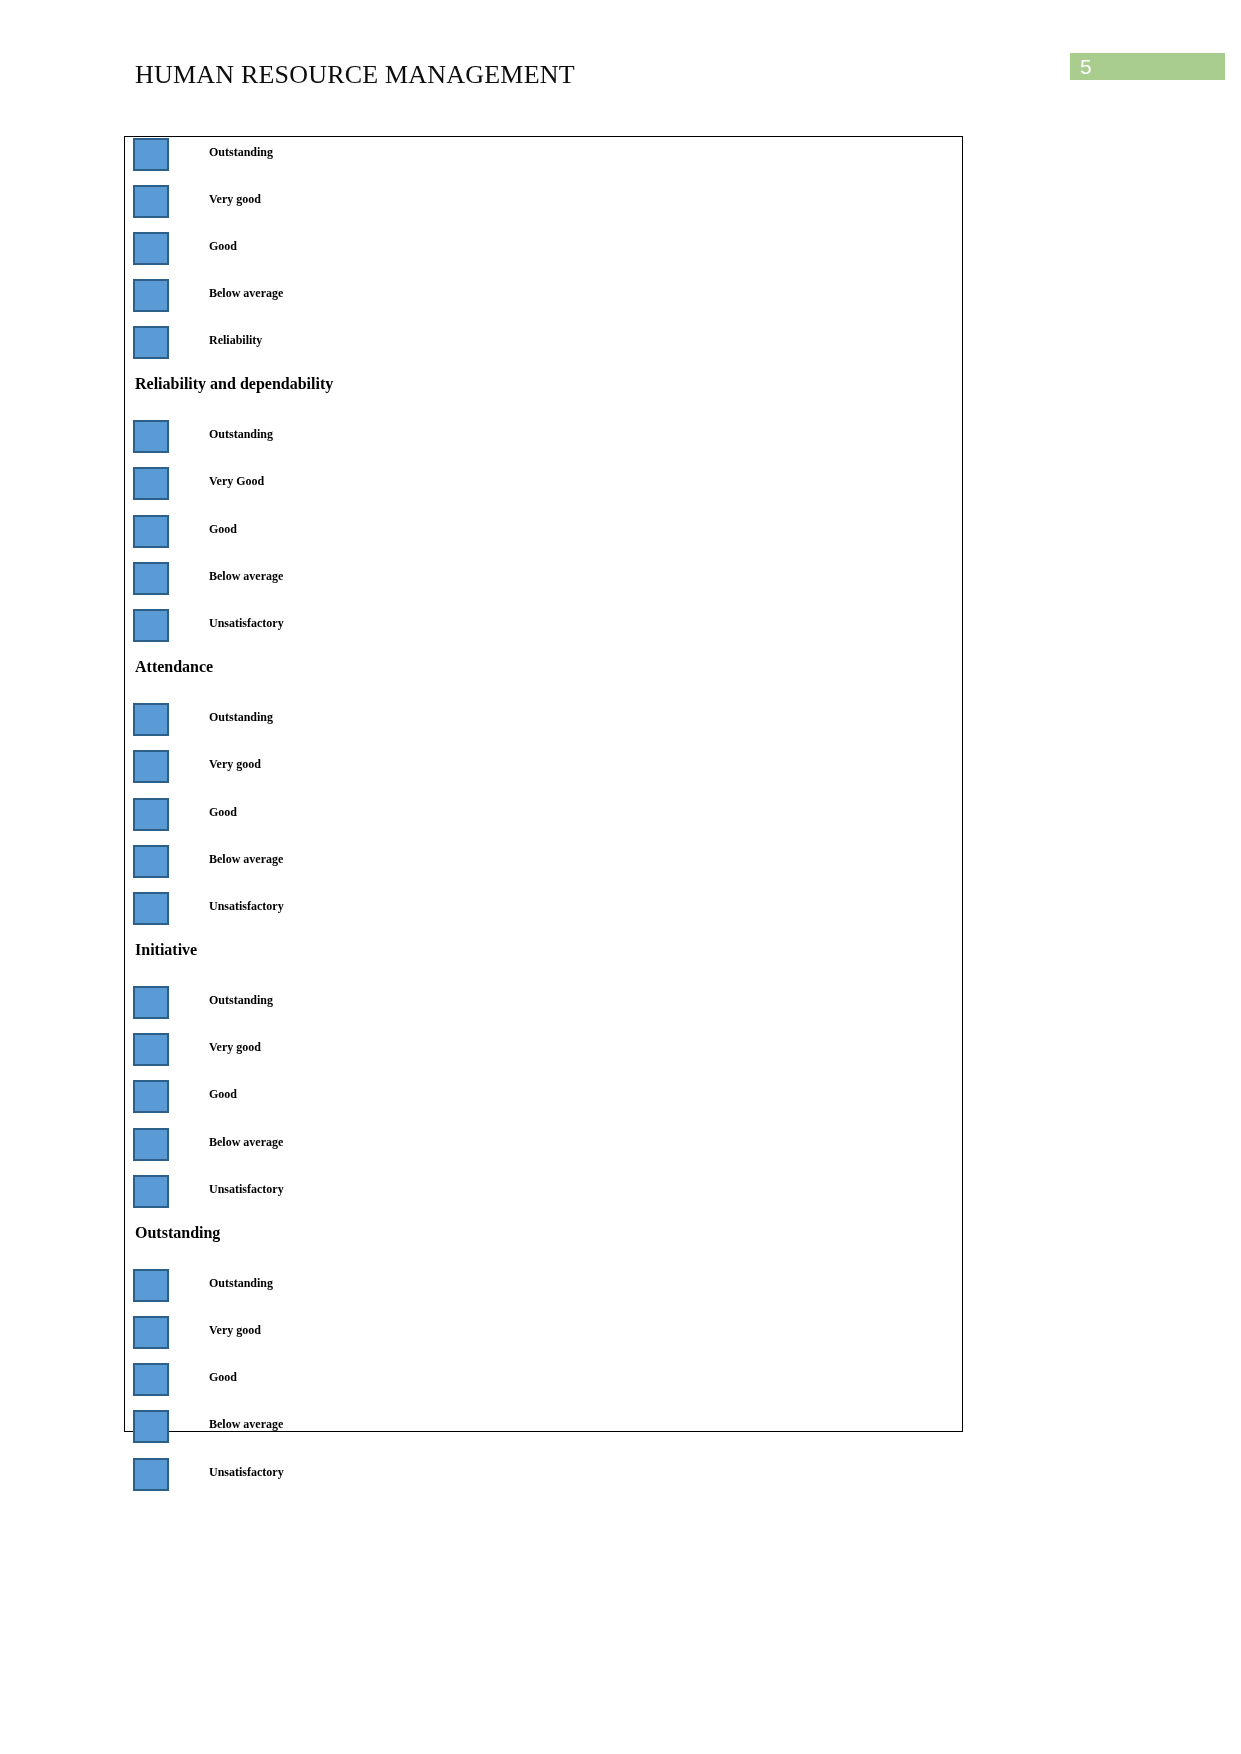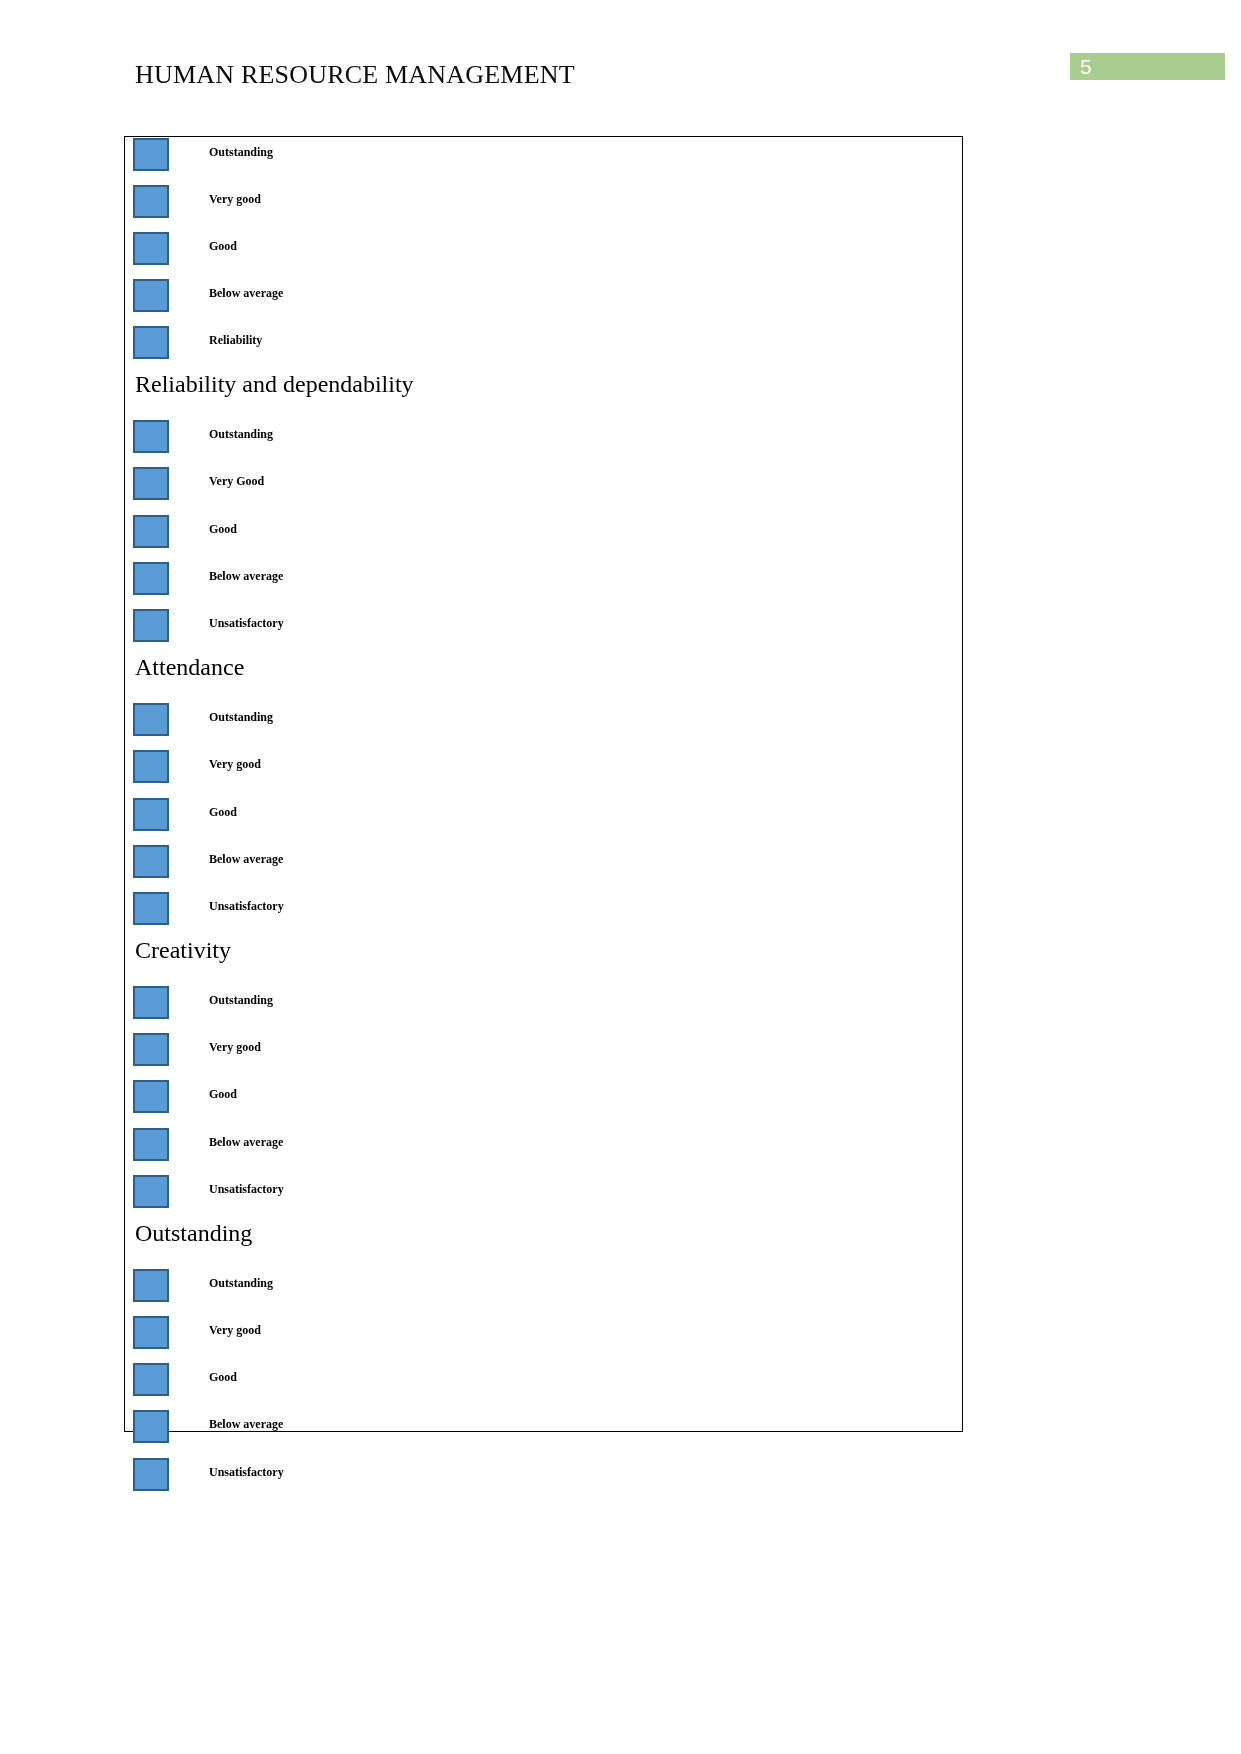--- a/index.html
+++ b/index.html
@@ -94,22 +94,22 @@
     top: 1px;
     font-size: 12px;
     font-weight: bold;
     white-space: nowrap;
     line-height: 26px;
   }
 
   .section-heading {
     position: absolute;
     left: 135px;
-    font-size: 24px;
-    font-weight: normal;
+    font-size: 16px;
+    font-weight: bold;
     white-space: nowrap;
     line-height: 26px;
   }
 </style>
 </head>
 <body>
 
 <div id="doc-header">
   <div id="header-title">HUMAN RESOURCE MANAGEMENT</div>
   <div id="page-number-badge">
@@ -175,21 +175,21 @@
       <span class="opt-label">Good</span>
     </div>
     <div class="opt-row" style="top: 845px;">
       <span class="checkbox-shape"></span>
       <span class="opt-label">Below average</span>
     </div>
     <div class="opt-row" style="top: 892px;">
       <span class="checkbox-shape"></span>
       <span class="opt-label">Unsatisfactory</span>
     </div>
-    <div class="section-heading" style="top: 937px;">Creativity</div>
+    <div class="section-heading" style="top: 937px;">Initiative</div>
     <div class="opt-row" style="top: 986px;">
       <span class="checkbox-shape"></span>
       <span class="opt-label">Outstanding</span>
     </div>
     <div class="opt-row" style="top: 1033px;">
       <span class="checkbox-shape"></span>
       <span class="opt-label">Very good</span>
     </div>
     <div class="opt-row" style="top: 1080px;">
       <span class="checkbox-shape"></span>

